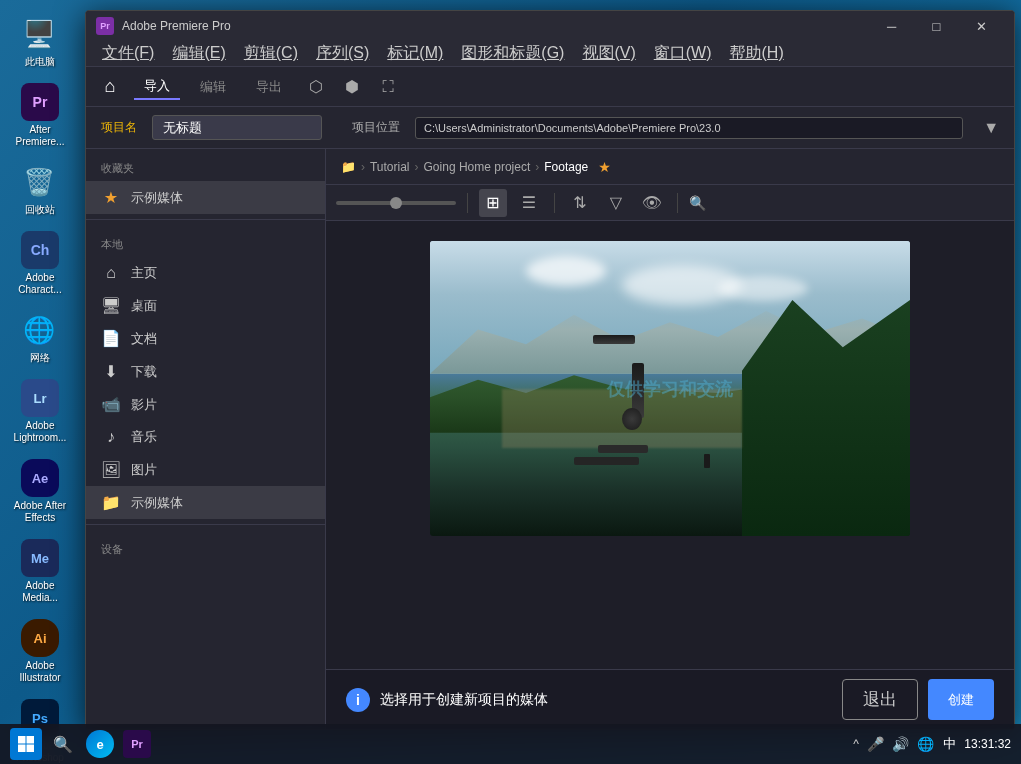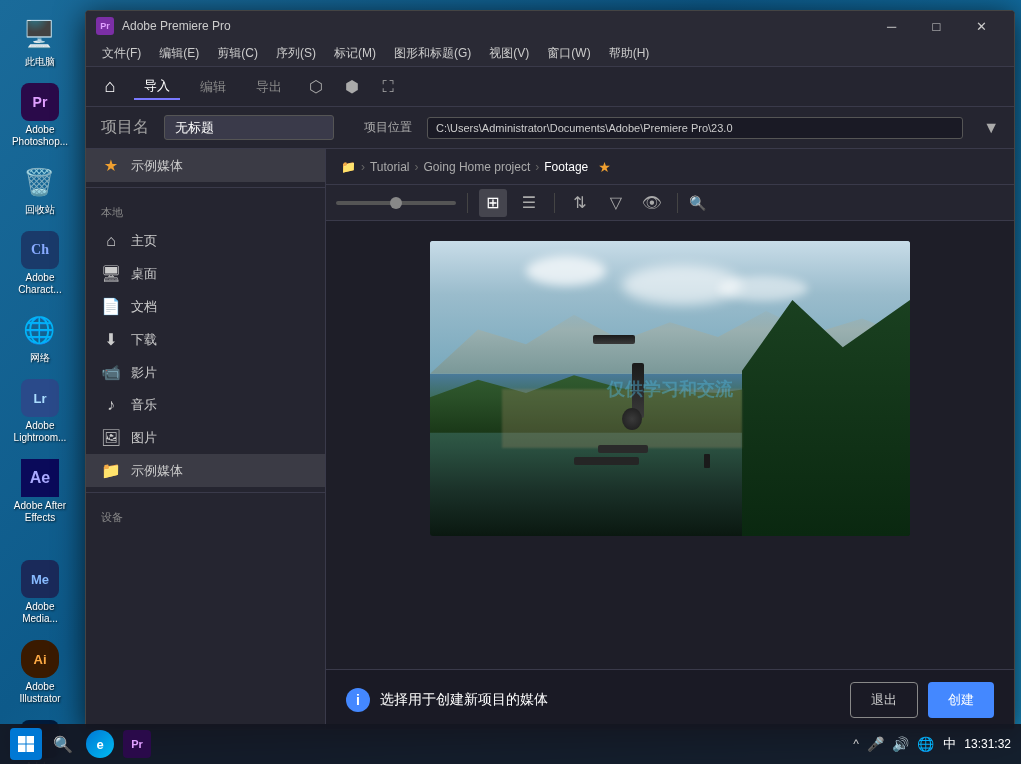--- a/index.html
+++ b/index.html
@@ -26,36 +26,36 @@
 
     
     .title-bar { height: 30px; background: #2a2a35; display: flex; align-items: center; padding: 0 10px; flex-shrink: 0; }
     .title-bar-icon { width: 18px; height: 18px; margin-right: 8px; }
     .title-bar-title { color: #ccc; font-size: 12px; flex: 1; }
     .window-controls { display: flex; gap: 0; }
     .win-btn { width: 45px; height: 30px; display: flex; align-items: center; justify-content: center; cursor: pointer; color: #ccc; font-size: 13px; }
 
     
     .menu-bar { height: 26px; background: #2a2a35; display: flex; align-items: center; padding: 0 8px; gap: 2px; border-bottom: 1px solid #3a3a4a; flex-shrink: 0; }
-    .menu-item { color: #ccc; font-size: 12px; padding: 3px 8px; cursor: pointer; border-radius: 3px; }
+    .menu-item { color: #ccc; font-size: 16px; padding: 3px 8px; cursor: pointer; border-radius: 3px; text-decoration: underline; }
 
     
     .toolbar { height: 40px; background: #252530; display: flex; align-items: center; padding: 0 10px; gap: 10px; border-bottom: 1px solid #3a3a4a; flex-shrink: 0; }
     .toolbar-nav { display: flex; gap: 5px; }
     .toolbar-nav-btn { color: #aaa; font-size: 18px; cursor: pointer; width: 28px; height: 28px; display: flex; align-items: center; justify-content: center; border-radius: 3px; }
     .toolbar-nav-btn.active { color: white; }
     .tab-active { color: white; font-size: 13px; padding: 3px 10px; cursor: pointer; border-bottom: 2px solid #7a7aff; }
     .tab-inactive { color: #888; font-size: 13px; padding: 3px 10px; cursor: pointer; }
     .toolbar-center { flex: 1; text-align: center; color: #888; font-size: 12px; }
     .toolbar-right { display: flex; gap: 8px; }
     .toolbar-icon-btn { color: #aaa; cursor: pointer; font-size: 16px; width: 28px; height: 28px; display: flex; align-items: center; justify-content: center; }
 
     
     .project-bar { height: 42px; background: #252530; display: flex; align-items: center; padding: 0 15px; gap: 15px; border-bottom: 1px solid #3a3a4a; flex-shrink: 0; }
-    .project-label { color: #a3a3a3; font-size: 16px; }
+    .project-label { color: #eab308; font-size: 12px; }
     .project-name-input { background: #3a3a4a; border: 1px solid #555; color: white; font-size: 13px; padding: 4px 10px; border-radius: 3px; width: 170px; }
     .project-location-label { color: #aaa; font-size: 12px; margin-left: 15px; }
     .project-location-input { background: #1a1a25; border: 1px solid #555; color: #ccc; font-size: 11px; padding: 4px 8px; border-radius: 3px; flex: 1; }
     .project-location-arrow { color: #aaa; cursor: pointer; margin-left: 5px; }
 
     
     .main-content { flex: 1; display: flex; overflow: hidden; }
 
     
     .sidebar { width: 240px; background: #252530; border-right: 1px solid #3a3a4a; display: flex; flex-direction: column; overflow-y: auto; flex-shrink: 0; }
@@ -87,21 +87,21 @@
     .search-input { background: transparent; border: none; color: #aaa; font-size: 12px; outline: none; flex: 1; }
 
     
     .media-area { flex: 1; overflow-y: auto; padding: 10px; position: relative; background: #1e1e28; }
 
     
     .bottom-bar { height: 60px; background: #1a1a25; border-top: 1px solid #3a3a4a; display: flex; align-items: center; justify-content: space-between; padding: 0 20px; flex-shrink: 0; }
     .info-message { display: flex; align-items: center; gap: 10px; color: white; font-size: 14px; }
     .info-icon { width: 24px; height: 24px; background: #4488ff; border-radius: 50%; display: flex; align-items: center; justify-content: center; color: white; font-size: 14px; font-weight: bold; flex-shrink: 0; }
     .bottom-buttons { display: flex; gap: 10px; }
-    .btn-exit { background: transparent; border: 1px solid #888; color: #ccc; padding: 8px 20px; border-radius: 4px; cursor: pointer; font-size: 13px; }
+    .btn-exit { background: transparent; border: 1px solid #888; color: #ccc; padding: 8px 20px; border-radius: 4px; cursor: pointer; font-size: 17px; }
     .btn-create { background: #4488ff; border: none; color: white; padding: 8px 20px; border-radius: 4px; cursor: pointer; font-size: 13px; }
 
     
     .pr-logo { width: 18px; height: 18px; background: #7b2fa5; border-radius: 3px; display: flex; align-items: center; justify-content: center; color: #e0a0ff; font-size: 9px; font-weight: bold; }
 
     
     .win-icon { width: 32px; height: 32px; background: #0078d4; border-radius: 4px; display: flex; align-items: center; justify-content: center; cursor: pointer; }
     .edge-icon { width: 28px; height: 28px; background: linear-gradient(135deg, #0078d4, #00bcf2); border-radius: 50%; display: flex; align-items: center; justify-content: center; cursor: pointer; color: white; font-size: 13px; font-weight: bold; }
   </style>
 </head>
@@ -109,44 +109,44 @@
 
 <div class="desktop">
 
   <div class="desktop-icons">
     <div class="desktop-icon">
       <div class="icon-img" style="background:transparent;font-size:26px;">🖥️</div>
       <span class="icon-label">此电脑</span>
     </div>
     <div class="desktop-icon">
       <div class="icon-img" style="background:#2a0a4a;color:#e0a0ff;font-size:14px;font-weight:bold;border-radius:8px;">Pr</div>
-      <span class="icon-label">Adobe Photoshop...</span>
+      <span class="icon-label">After Premiere...</span>
     </div>
     <div class="desktop-icon">
       <div class="icon-img" style="background:transparent;font-size:26px;">🗑️</div>
       <span class="icon-label">回收站</span>
     </div>
     <div class="desktop-icon">
-      <div class="icon-img" style="background:#1a3a6a;color:#88aaff;font-size:14px;font-weight:bold;border-radius:8px;font-family:Liberation Serif, serif;">Ch</div>
+      <div class="icon-img" style="background:#1a3a6a;color:#88aaff;font-size:14px;font-weight:bold;border-radius:8px;">Ch</div>
       <span class="icon-label">Adobe Charact...</span>
     </div>
     <div class="desktop-icon">
       <div class="icon-img" style="background:transparent;font-size:26px;">🌐</div>
       <span class="icon-label">网络</span>
     </div>
     <div class="desktop-icon">
       <div class="icon-img" style="background:#2a4a8a;color:#aaddff;font-size:13px;font-weight:bold;border-radius:8px;">Lr</div>
       <span class="icon-label">Adobe Lightroom...</span>
     </div>
     <div class="desktop-icon">
-      <div class="icon-img" style="background:#0a0a5a;color:#aaaaff;font-size:16px;font-weight:bold;border-radius:0;">Ae</div>
+      <div class="icon-img" style="background:#0a0a5a;color:#aaaaff;font-size:13px;font-weight:bold;border-radius:12px;">Ae</div>
       <span class="icon-label">Adobe After Effects</span>
     </div>
     <div class="desktop-icon">
-      <div class="icon-img" style="background:#1a2a5a;color:#88bbff;font-size:13px;font-weight:bold;border-radius:8px;margin-top:21px;">Me</div>
+      <div class="icon-img" style="background:#1a2a5a;color:#88bbff;font-size:13px;font-weight:bold;border-radius:8px;">Me</div>
       <span class="icon-label">Adobe Media...</span>
     </div>
     <div class="desktop-icon">
       <div class="icon-img" style="background:#3a1a00;color:#ffaa44;font-size:13px;font-weight:bold;border-radius:16px;">Ai</div>
       <span class="icon-label">Adobe Illustrator</span>
     </div>
     <div class="desktop-icon">
       <div class="icon-img" style="background:#001a3a;color:#44aaff;font-size:13px;font-weight:bold;border-radius:8px;">Ps</div>
       <span class="icon-label">Adobe Photoshop</span>
     </div>
@@ -197,20 +197,21 @@
       <span class="project-label">项目名</span>
       <input class="project-name-input" type="text" value="无标题" style="">
       <span class="project-location-label">项目位置</span>
       <input class="project-location-input" type="text" value="C:\Users\Administrator\Documents\Adobe\Premiere Pro\23.0" style="">
       <span class="project-location-arrow">▼</span>
     </div>
 
     <div class="main-content">
 
       <div class="sidebar">
+        <div class="sidebar-section-title">收藏夹</div>
         <div class="sidebar-item active">
           <span class="sidebar-item-icon" style="color:#f0a030;">★</span>
           <span>示例媒体</span>
         </div>
         <div class="sidebar-divider"></div>
         <div class="sidebar-section-title">本地</div>
         <div class="sidebar-item">
           <span class="sidebar-item-icon">⌂</span>
           <span>主页</span>
         </div>

